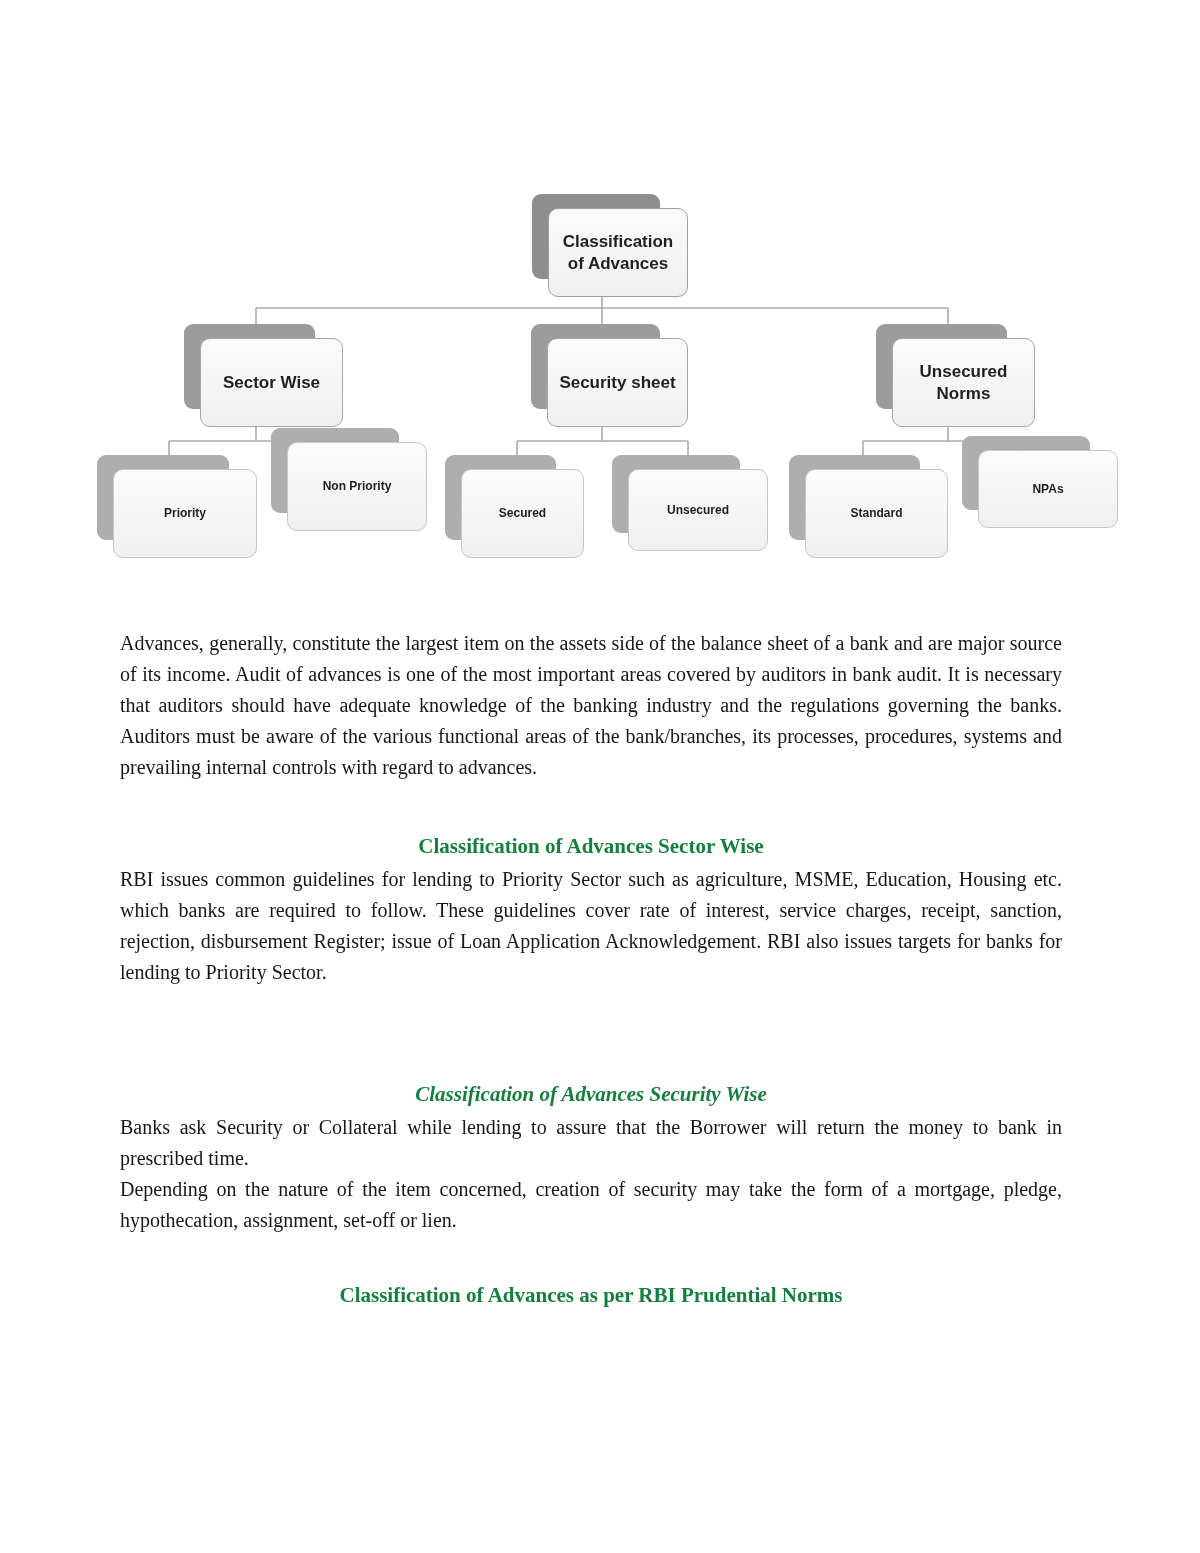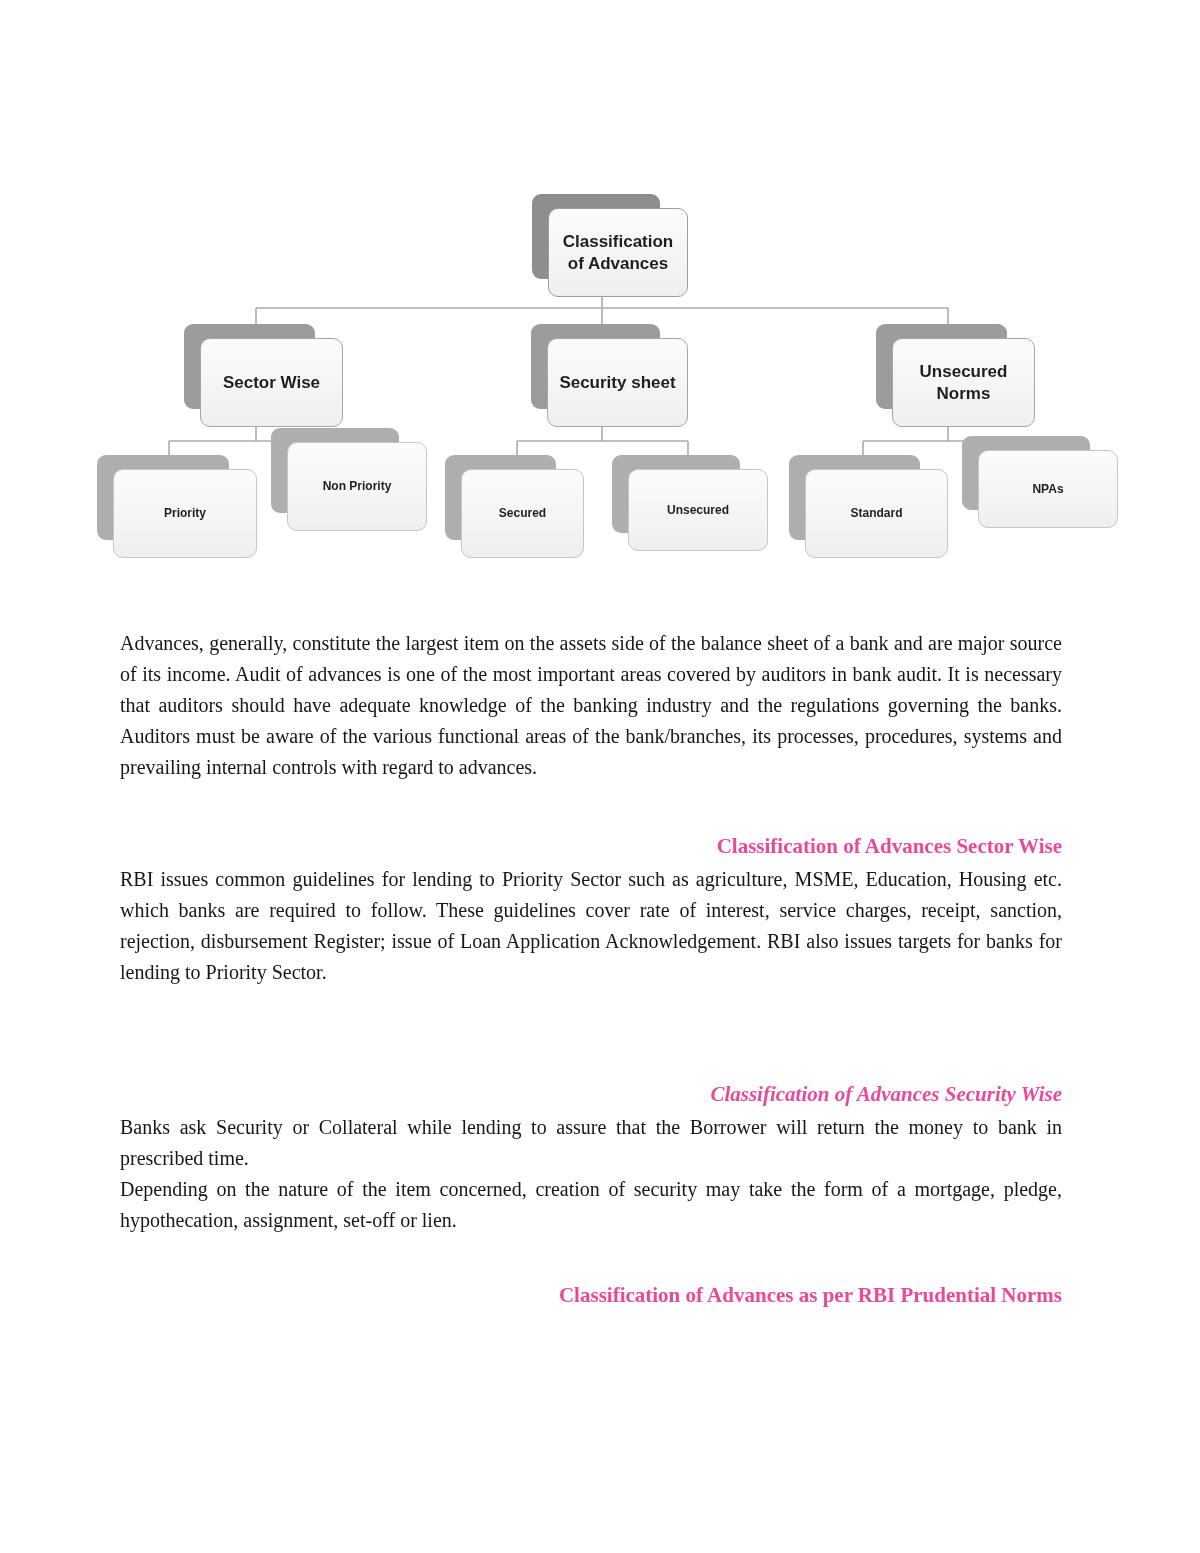--- a/index.html
+++ b/index.html
@@ -53,22 +53,22 @@
     color: #171717;
     font-size: 20px;
     line-height: 31px;
     text-align: justify;
   }
   .content p { margin: 0; }
   .content h2 {
     font-size: 21px;
     line-height: 31px;
     margin: 0;
-    text-align: right;
-    color: #ec4899;
+    text-align: center;
+    color: #15803d;
   }
   .h-sector   { margin-top: 48px !important; }
   .p-sector   { margin-top: 2px !important; }
   .h-security { margin-top: 91px !important; font-style: italic; }
   .p-security1 { margin-top: 2px !important; }
   .h-prudential { margin-top: 44px !important; }
 </style>
 </head>
 <body>
 

